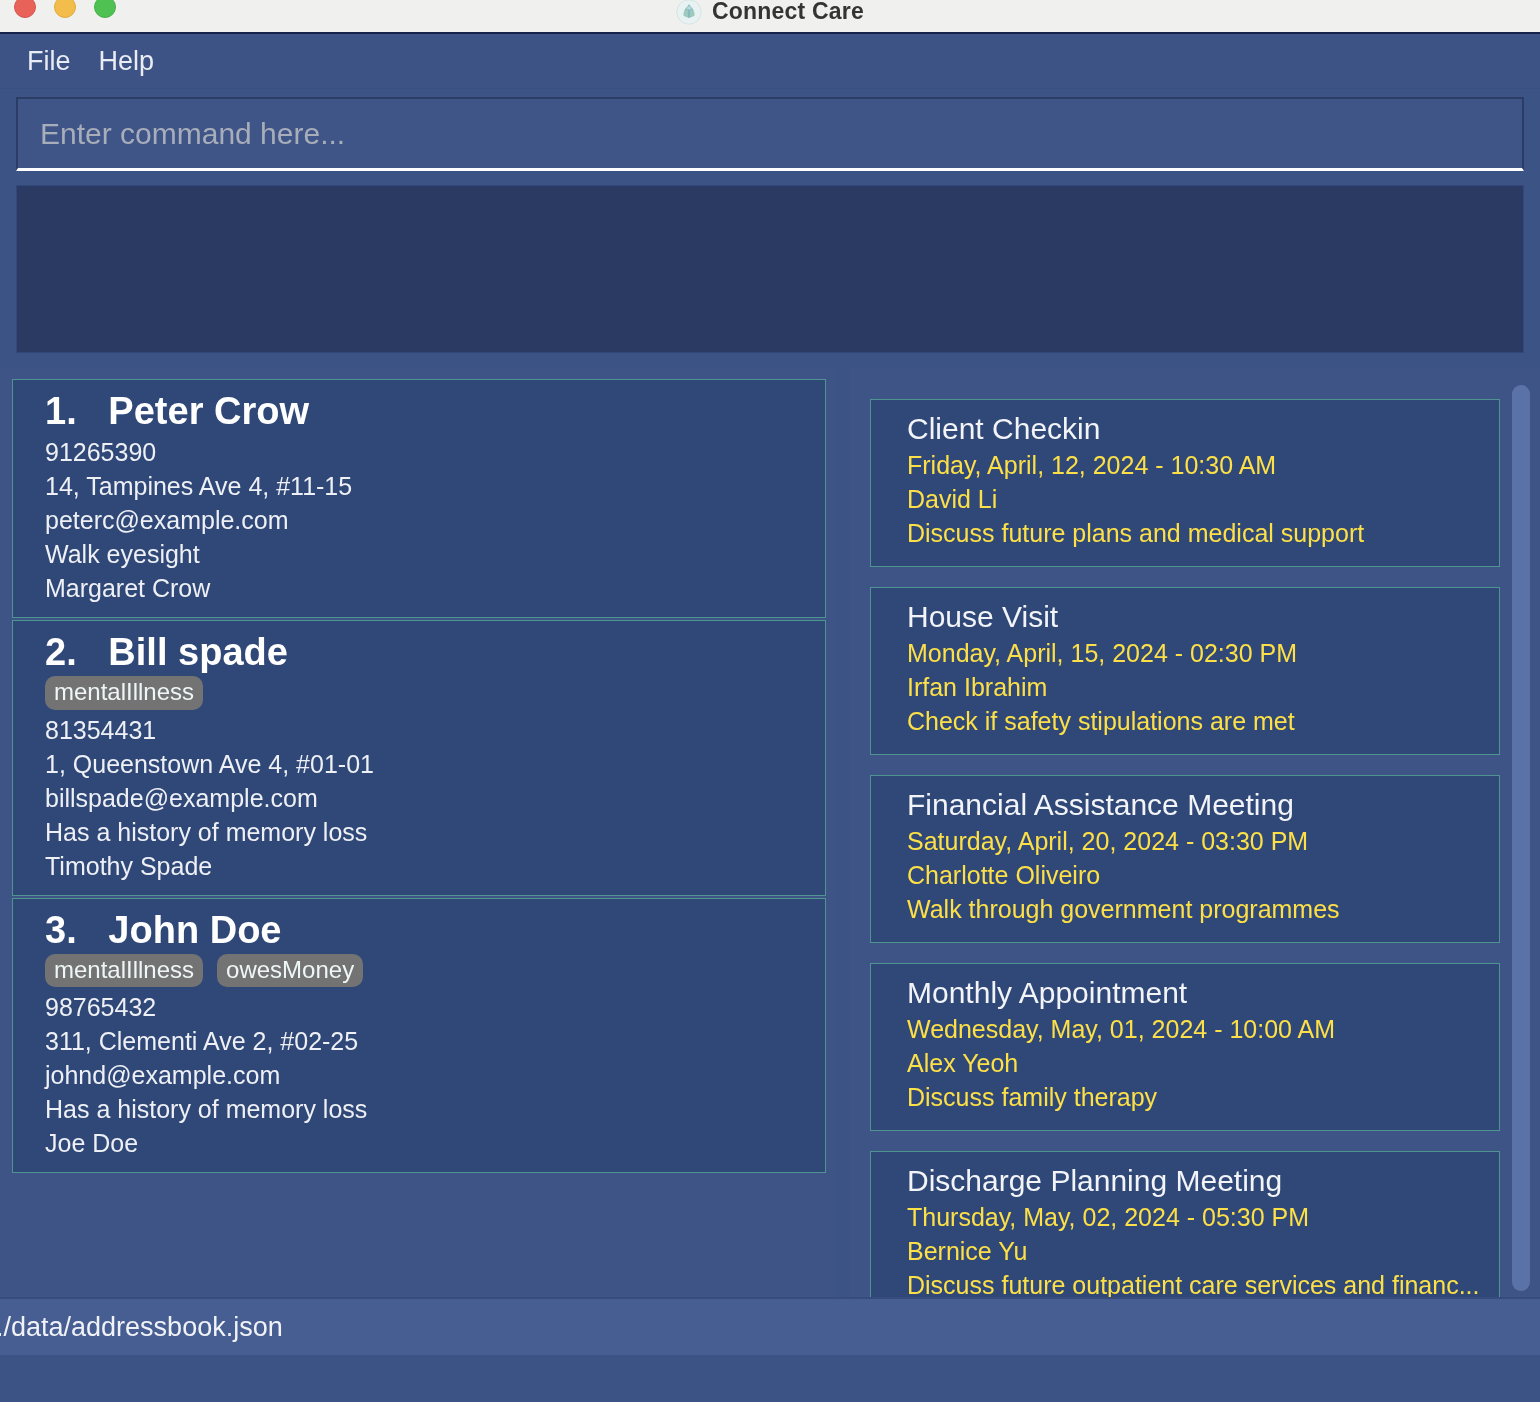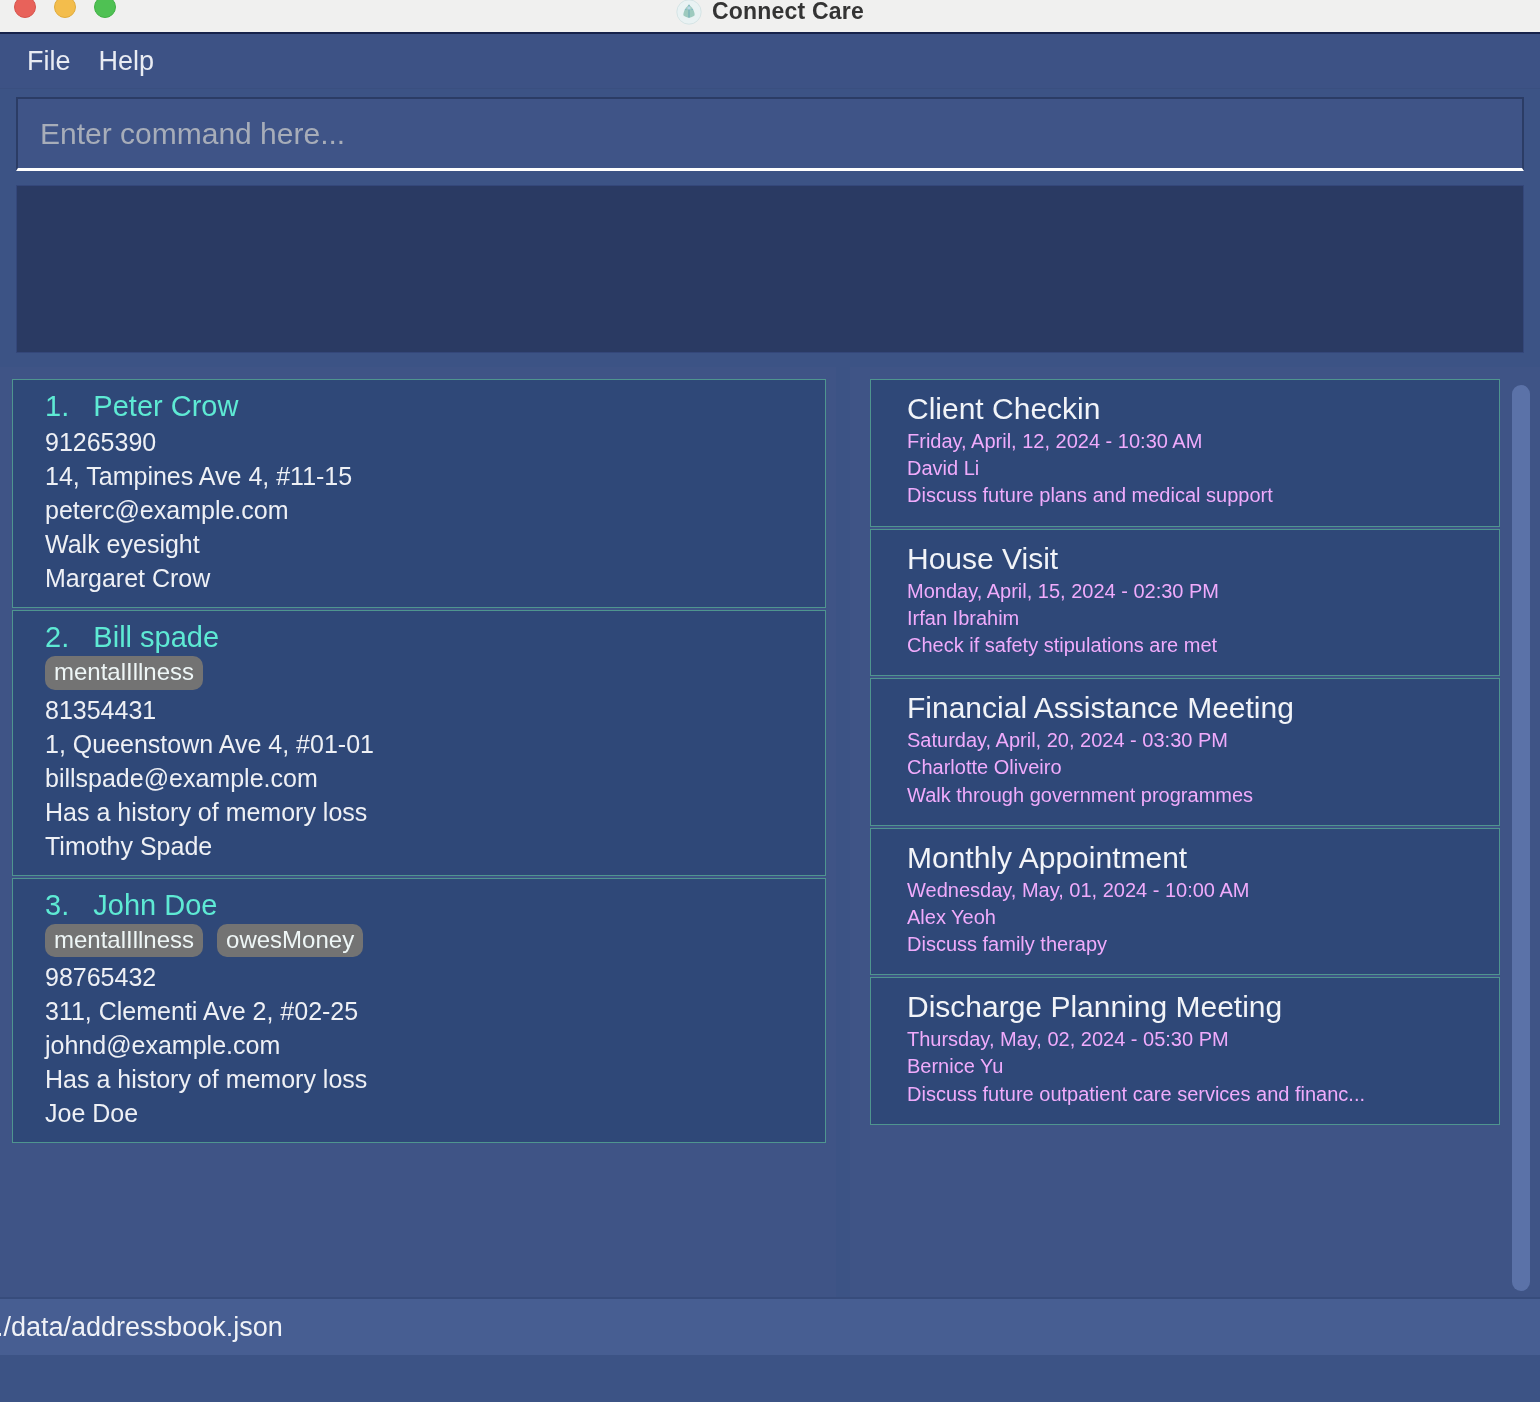--- a/index.html
+++ b/index.html
@@ -125,24 +125,25 @@
   .right-list { flex: 1; overflow: hidden; }
 
   
   .person-card {
     background: #2f4878;
     border: 1px solid #4f958f;
     padding: 10px 0 12px 32px;
     margin-bottom: 2px;
   }
   .person-head {
-    font-size: 29px;
-    color: #5eead4;
+    font-size: 38px;
+    color: #ffffff;
     margin-bottom: 2px;
     white-space: pre;
+    font-weight: bold;
   }
   .tag-row { display: flex; gap: 14px; margin: 2px 0 3px 0; }
   .tag {
     background: #737373;
     color: #eef6f6;
     font-size: 24px;
     padding: 2px 9px 4px 9px;
     border-radius: 10px;
     line-height: 1.15;
   }
@@ -151,29 +152,30 @@
     color: #eef0f5;
     line-height: 1.36;
   }
 
   
   .appt-card {
     background: #2f4878;
     border: 1px solid #4f958f;
     padding: 12px 0 16px 36px;
     margin-bottom: 2px;
+    margin-top: 20px;
   }
   .appt-title {
     font-size: 30px;
     color: #f2f4f8;
     margin-bottom: 2px;
   }
   .appt-line {
-    font-size: 20px;
-    color: #f0abfc;
+    font-size: 25px;
+    color: #fde047;
     line-height: 1.36;
   }
 
   
   .scrollbar {
     width: 22px;
     margin-left: 10px;
     padding: 6px 0;
     display: flex;
     justify-content: center;

